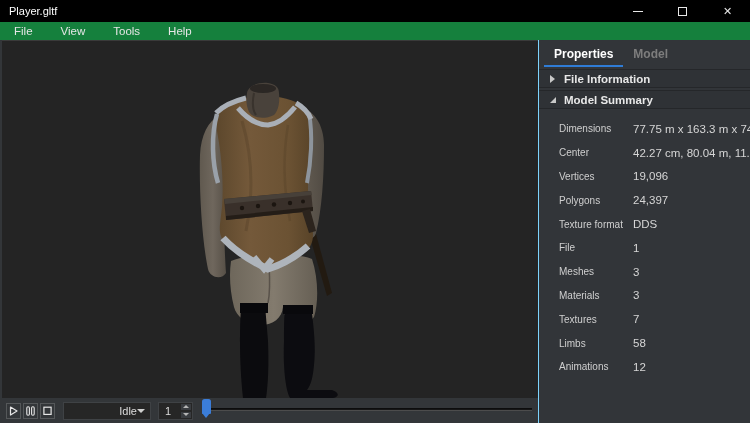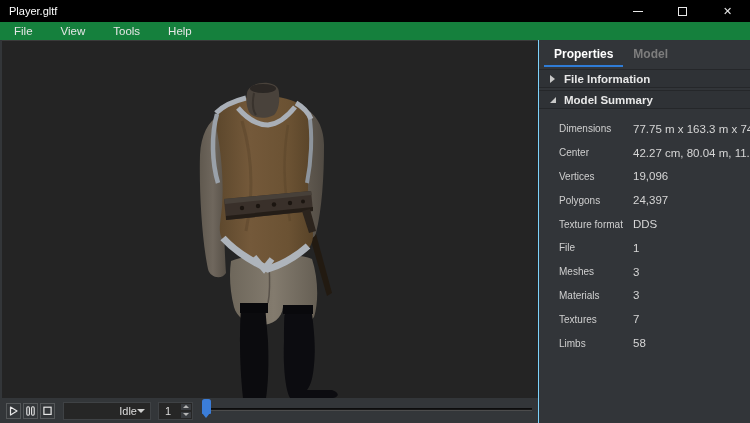--- a/index.html
+++ b/index.html
@@ -270,16 +270,20 @@
           <span class="prop-value">3</span>
         </div>
         <div class="prop-row">
           <span class="prop-label">Textures</span>
           <span class="prop-value">7</span>
         </div>
         <div class="prop-row">
           <span class="prop-label">Limbs</span>
           <span class="prop-value">58</span>
         </div>
+        <div class="prop-row">
+          <span class="prop-label">Animations</span>
+          <span class="prop-value">12</span>
+        </div>
       </div>
     </div>
   </div>
 </div>
 
 </body></html>

